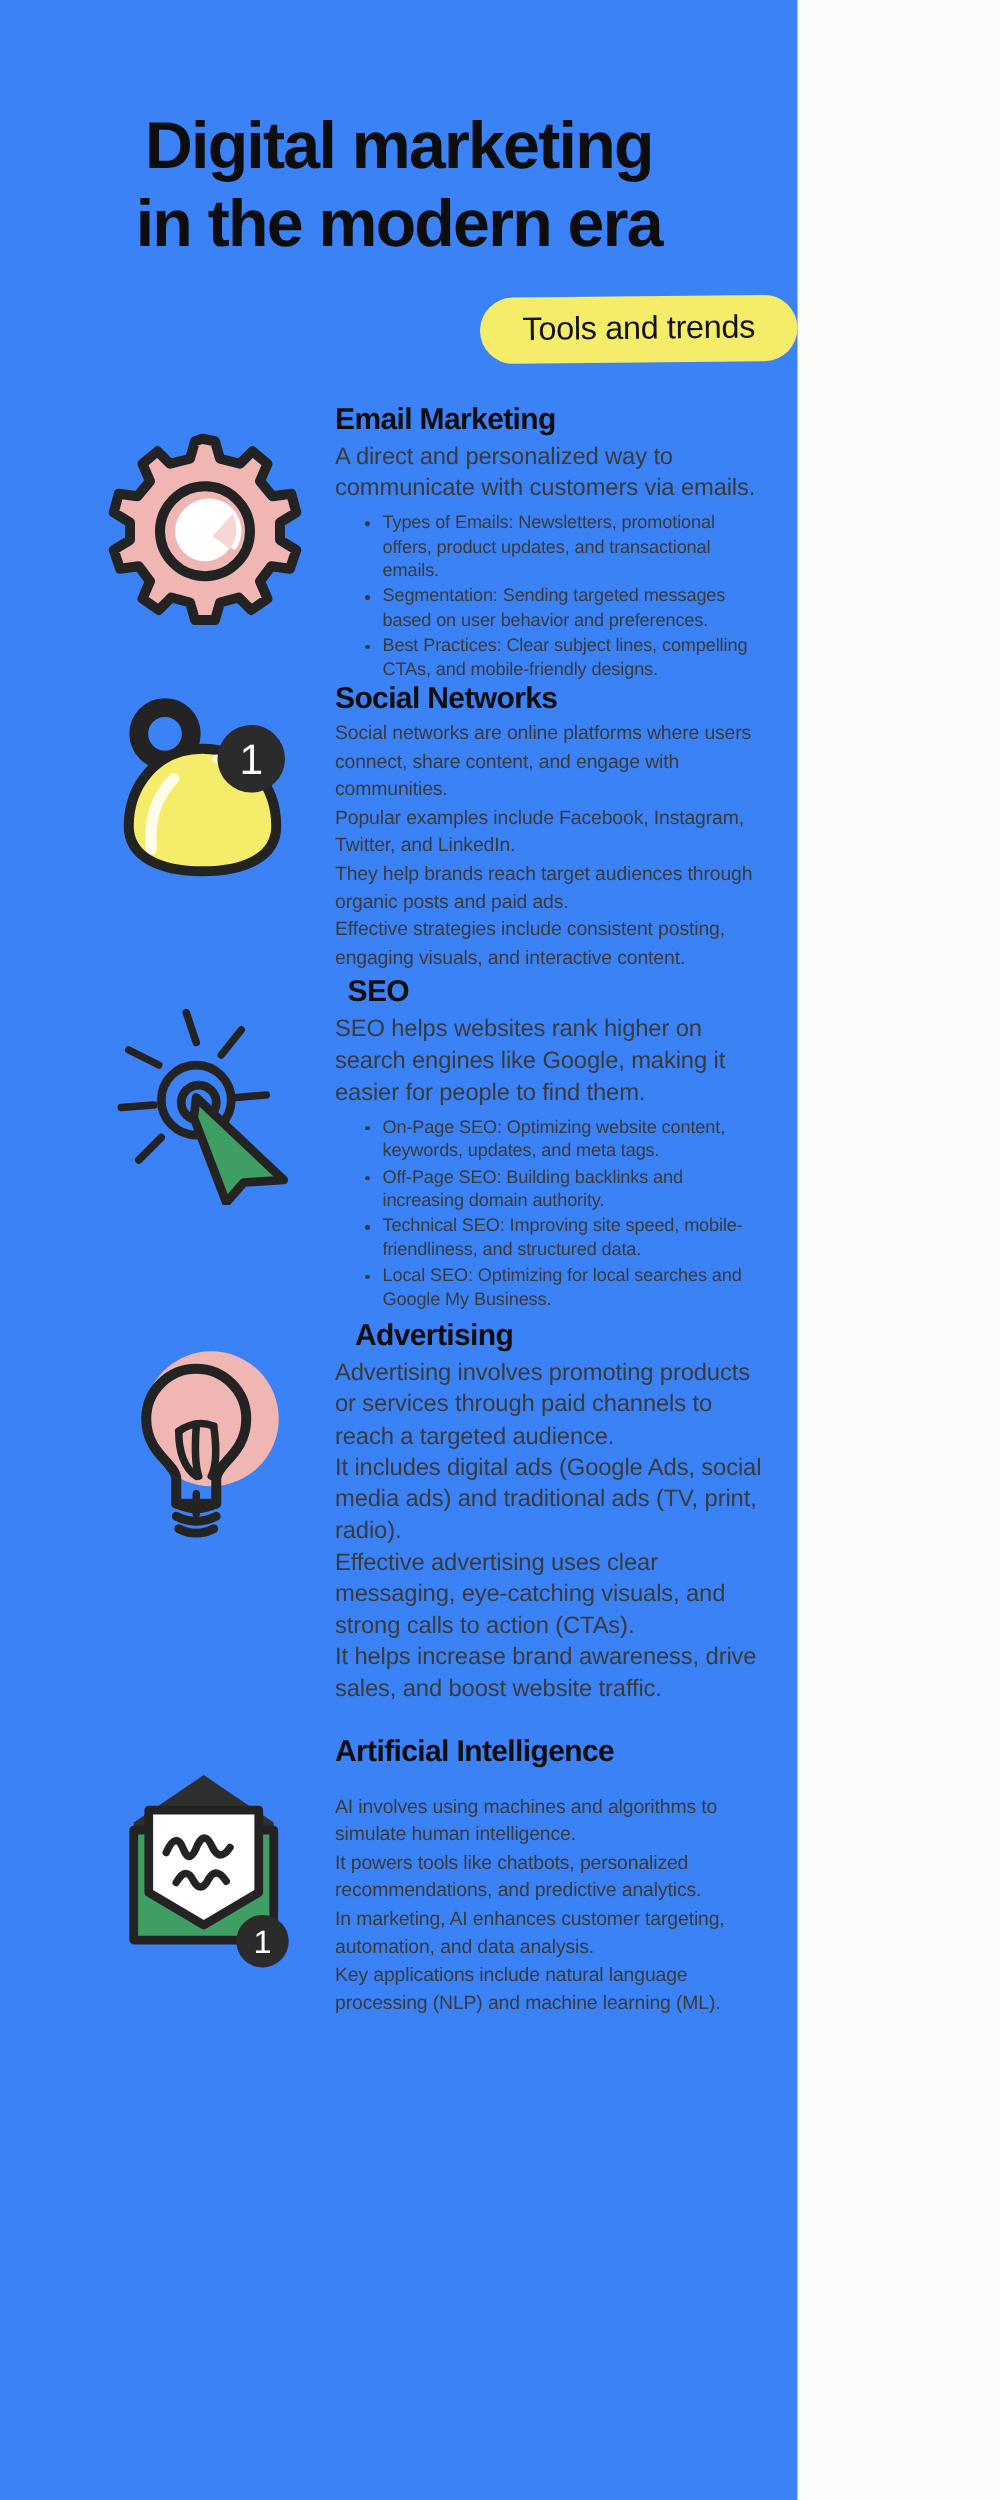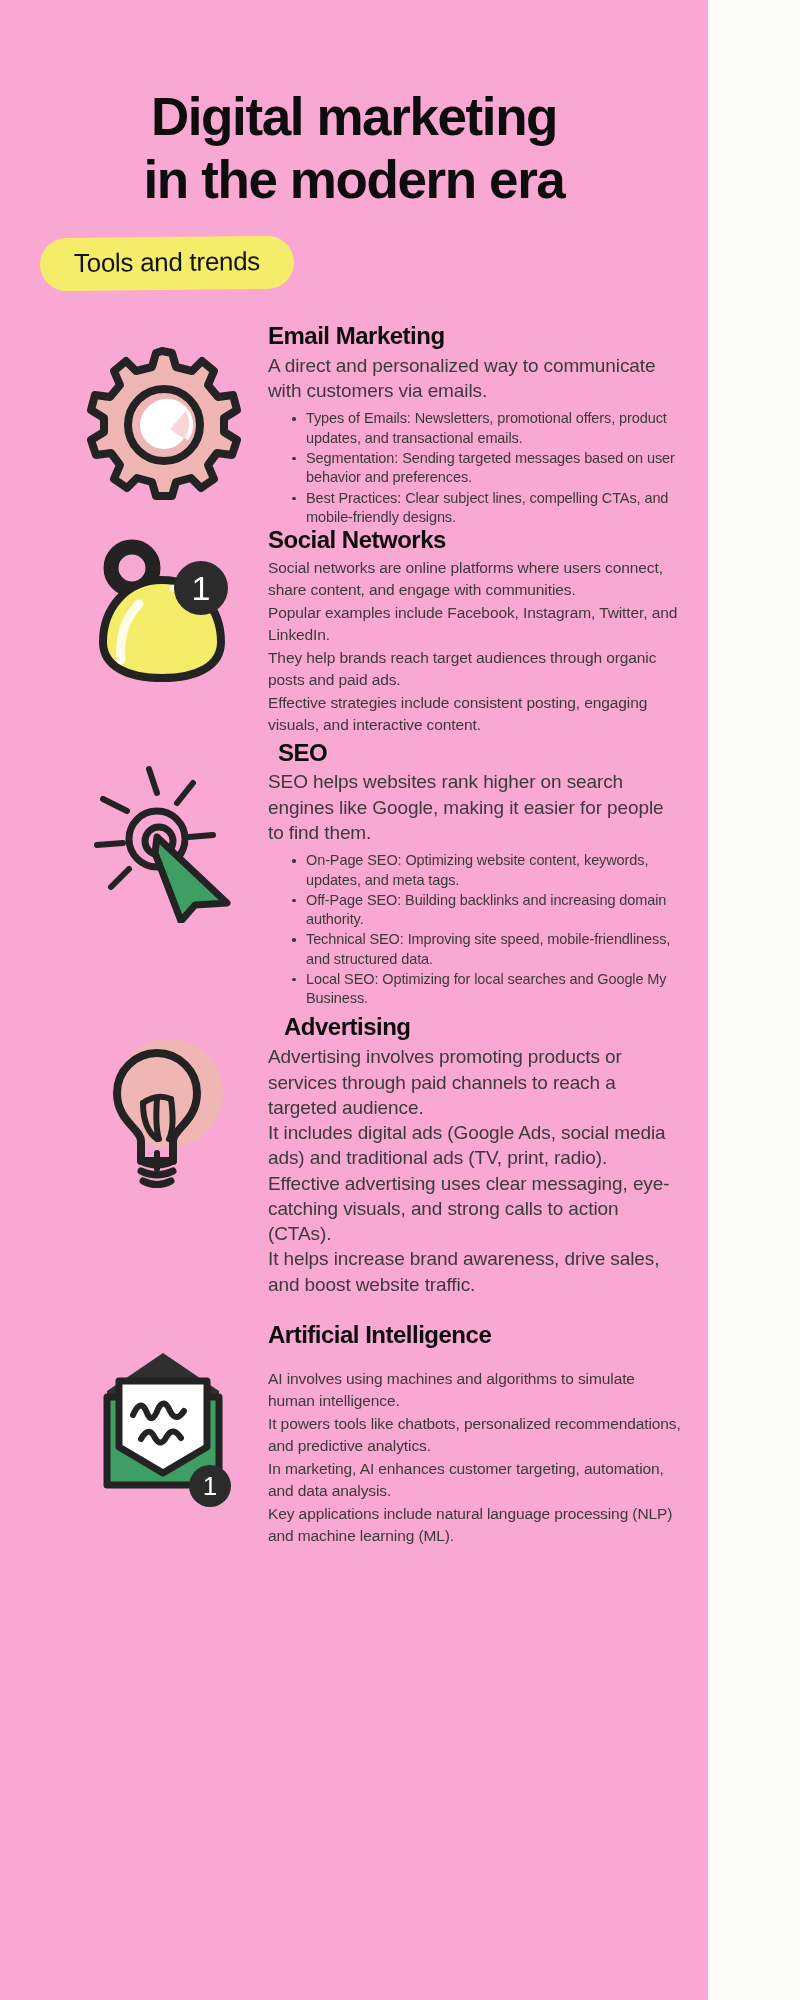--- a/index.html
+++ b/index.html
@@ -5,43 +5,42 @@
   * { box-sizing: border-box; margin: 0; padding: 0; }
   html, body {
     width: 800px;
     height: 2000px;
     background: #fbfbf9;
     font-family: "Liberation Sans", sans-serif;
     overflow: hidden;
   }
   .page {
     position: relative;
-    width: 708px;
+    width: 638px;
     height: 2000px;
-    background: #f9a8d4;
+    background: #3b82f6;
   }
 
   
   .header {
     padding-top: 86px;
     text-align: center;
   }
   .title {
     font-size: 53px;
     line-height: 1.18;
     font-weight: 800;
     letter-spacing: -1.4px;
     color: #0d0d0d;
     white-space: pre-line;
   }
   .badge-wrap {
     margin-top: 26px;
     display: flex;
-    justify-content: flex-start;
-    margin-left: 40px;
+    justify-content: flex-end;
   }
   .badge {
     display: inline-block;
     background: #f5ed6a;
     color: #131313;
     font-size: 26px;
     letter-spacing: -0.3px;
     padding: 10px 34px 12px 34px;
     border-radius: 34px;
     transform: rotate(-0.6deg);

